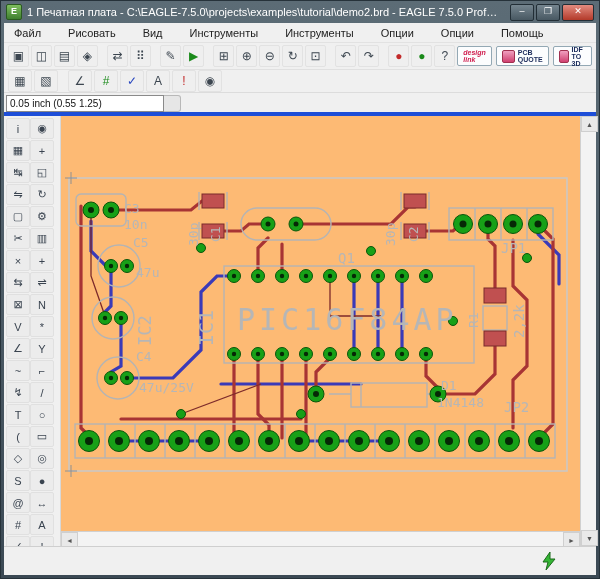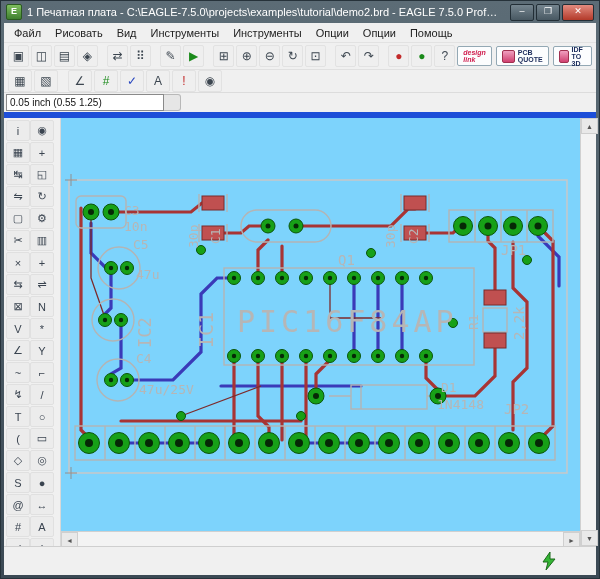--- a/index.html
+++ b/index.html
@@ -9,44 +9,44 @@
   .titlebar{height:22px;display:flex;align-items:center;gap:5px;padding:0 5px;color:#fff;font-size:11px;}
   .appicon{width:14px;height:14px;background:linear-gradient(#7fbf5f,#3f7f2f);border:1px solid #2a5a20;border-radius:2px;
     color:#fff;font-size:9px;line-height:13px;text-align:center;font-weight:bold;}
   .titletext{white-space:nowrap;overflow:hidden;text-overflow:ellipsis;flex:1;}
   .winbtns{display:flex;gap:2px;margin-left:4px;}
   .wbtn{width:22px;height:15px;border:1px solid #222e36;border-radius:2px;color:#fff;font-size:9px;line-height:13px;
     text-align:center;background:linear-gradient(#75858f,#485862);}
   .wbtn.close{width:30px;background:linear-gradient(#e28b7f,#b33a2a);}
   
   .app{position:absolute;top:22px;left:3px;right:3px;bottom:3px;background:#f0f0f0;display:flex;flex-direction:column;}
-  .menubar{height:19px;display:flex;align-items:center;gap:2px;padding:0 4px;font-size:11px;color:#222;background:#f0f0f0;border-bottom:1px solid #e2e2e2;}
+  .menubar{height:19px;display:flex;align-items:center;gap:15px;padding:0 4px;font-size:11px;color:#222;background:#f0f0f0;border-bottom:1px solid #e2e2e2;}
   .menuitem{padding:2px 6px;}
   .toolbar1{height:26px;display:flex;align-items:center;gap:2px;padding:0 4px;background:#f0f0f0;border-bottom:1px solid #e0e0e0;}
   .toolbar2{height:22px;display:flex;align-items:center;gap:2px;padding:0 4px;background:#f0f0f0;border-bottom:1px solid #dcdcdc;}
   .tbtn{width:22px;height:20px;display:flex;align-items:center;justify-content:center;font-size:12px;color:#3c4650;
     background:#efefef;border:1px solid #e2e2e2;border-radius:2px;}
   .sep{width:6px;height:18px;}
   .c-red{color:#c22a2a}.c-green{color:#1a8a1a}.c-blue{color:#2a48c0}.c-yel{color:#c09000}
   .promowrap{margin-left:auto;display:flex;gap:4px;align-items:center;}
   .promo{display:flex;align-items:center;gap:3px;height:18px;padding:0 5px;border:1px solid #93a8b4;background:#fcfdfe;border-radius:2px;}
   .promo .ptxt{font-size:7px;line-height:7px;color:#1a2a5a;font-weight:bold;}
   .promo .ptxt.red{color:#d02050;font-style:italic;}
   .picon{width:11px;height:11px;background:linear-gradient(#f0a0c0,#d04070);border:1px solid #a03050;border-radius:2px;}
-  .coordbar{height:19px;display:flex;align-items:center;padding-left:2px;background:#f0f0f0;border-bottom:6px solid #1d4ed8;}
+  .coordbar{height:19px;display:flex;align-items:flex-end;padding-left:2px;background:#f0f0f0;border-bottom:4px solid #1d4ed8;}
   .coordbox{width:150px;height:15px;background:#fff;border:1px solid #8a8a8a;font-size:10px;line-height:15px;padding:0 3px;color:#111;}
   .coordnotch{width:16px;height:15px;background:#e6e6e6;border:1px solid #b8b8b8;border-left:none;border-radius:0 3px 3px 0;}
   
   .mainrow{flex:1;display:flex;min-height:0;}
   .palette{width:52px;background:#f0f0f0;border-right:1px solid #d8d8d8;display:grid;
     grid-template-columns:repeat(2,23px);gap:1px;padding:2px;align-content:start;}
   .pbtn{width:22px;height:19px;display:flex;align-items:center;justify-content:center;font-size:11px;color:#3a4450;
     background:#ececec;border:1px solid #e0e0e0;border-radius:2px;}
   .centercol{flex:1;display:flex;flex-direction:column;min-width:0;}
-  .canvas{flex:1;background:#7dd3fc;position:relative;overflow:hidden;}
+  .canvas{flex:1;background:#fdba74;position:relative;overflow:hidden;}
   .hscroll{height:14px;background:#f0f0f0;display:flex;align-items:stretch;border-top:1px solid #d0d0d0;}
   .vscroll{width:15px;background:#f0f0f0;display:flex;flex-direction:column;border-left:1px solid #d0d0d0;}
   .sarrow{width:15px;height:14px;display:flex;align-items:center;justify-content:center;font-size:7px;color:#555;
     background:#e9e9e9;border:1px solid #cfcfcf;}
   .strack{flex:1;background:#f3f3f3;}
   .statusbar{height:28px;background:#f0f0f0;border-top:1px solid #cfcfcf;display:flex;align-items:center;justify-content:flex-end;padding-right:40px;}
   svg text{fill:#b6b6b6;font-family:"DejaVu Sans Mono",monospace;}
 </style>
 </head>
 <body>

